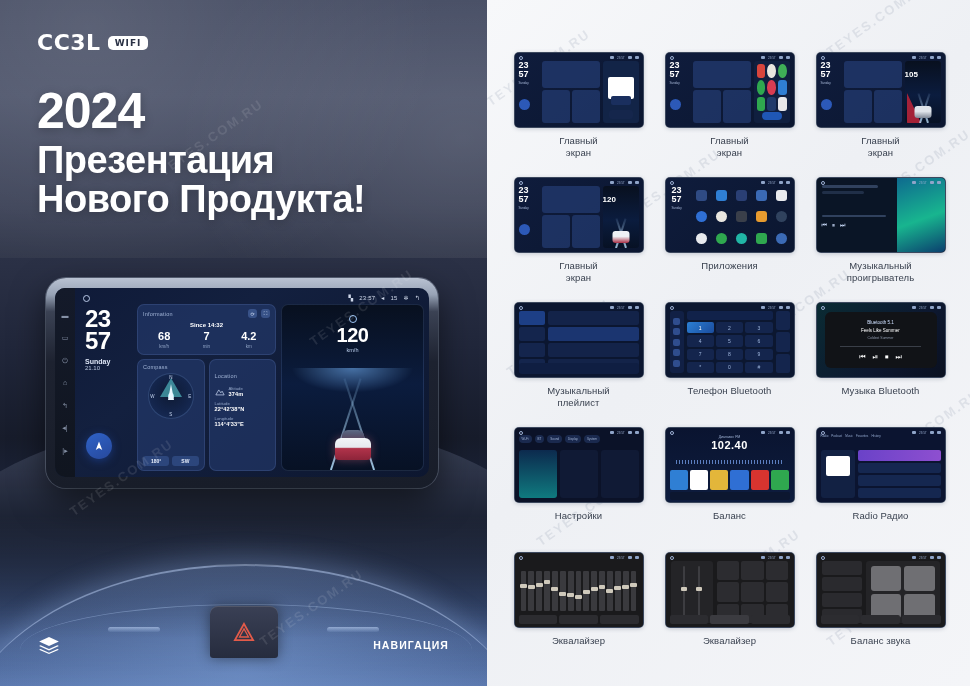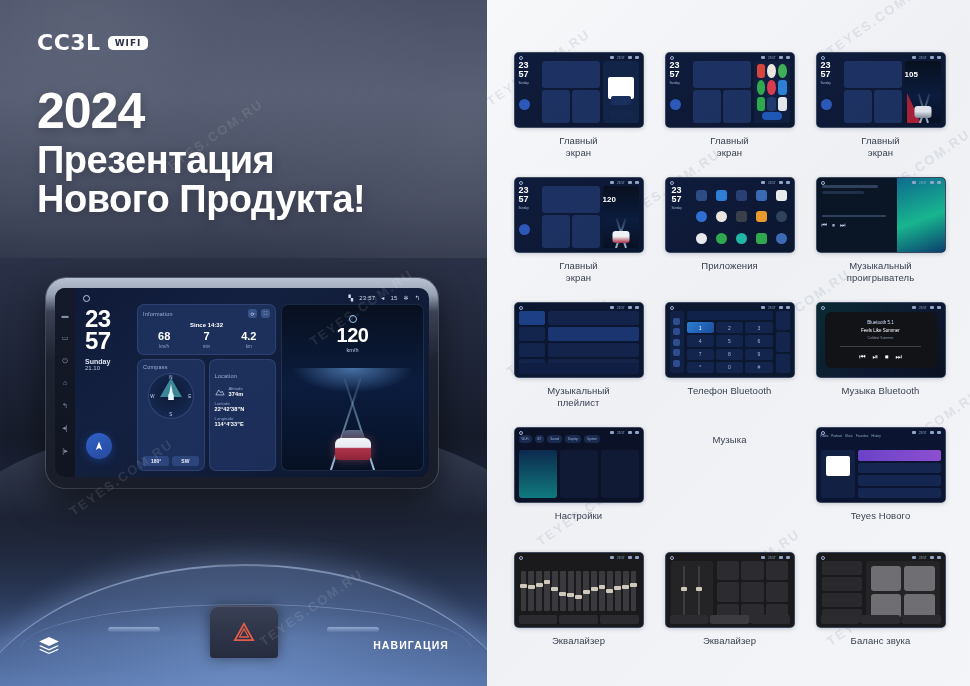--- a/index.html
+++ b/index.html
@@ -992,21 +992,46 @@
                 <b>23:57</b>
                 <i></i>
                 <i></i>
               </span>
             </div>
         </div>
         <div class="thumb-label">Настройки</div>
       </div>
 
       <div class="tile">
-        <div class="thumb-label">Музыка</div>
+        <div class="thumb">
+          <div class="radio-ui">
+            <div style="text-align:center;color:#9fb2d4;font-size:3.5px">Диапазон FM</div>
+            <div class="radio-freq">102.40</div>
+            <div style="position:absolute;left:10px;right:10px;top:32px;height:4px;background:repeating-linear-gradient(90deg,#5c7fc0 0 1px,transparent 1px 3px)"></div>
+            <div class="radio-presets">
+              <div style="background:#2f7fd4"></div>
+                <div style="background:#fff"></div>
+                <div style="background:#e3b63a"></div>
+              <div style="background:#2f6fd4"></div>
+                <div style="background:#d8342f"></div>
+                <div style="background:#2fa84f"></div>
+            </div>
+            <div style="position:absolute;left:4px;right:4px;bottom:2px;height:8px;background:#0c1730;border-radius:2px"></div>
+          </div>
+          <div class="mini-status">
+              <span class="dot-circle"></span>
+              <span class="right">
+                <i></i>
+                <b>23:57</b>
+                <i></i>
+                <i></i>
+              </span>
+            </div>
+        </div>
+        <div class="thumb-label">Баланс</div>
       </div>
 
       <div class="tile">
         <div class="thumb">
           <div class="tr-ui">
             <div class="tr-tabs">
                 <span>Radio</span>
                 <span>Podcast</span>
                 <span>Music</span>
                 <span>Favorites</span>
@@ -1027,21 +1052,21 @@
           <div class="mini-status">
               <span class="dot-circle"></span>
               <span class="right">
                 <i></i>
                 <b>23:57</b>
                 <i></i>
                 <i></i>
               </span>
             </div>
         </div>
-        <div class="thumb-label">Teyes Нового</div>
+        <div class="thumb-label">Radio Радио</div>
       </div>
 
       <div class="tile">
         <div class="thumb">
           <div class="dark-ui">
             <div class="eq-bars">
               <span class="col">
                   <span class="knob" style="top:32%"></span>
                 </span>
               <span class="col">

